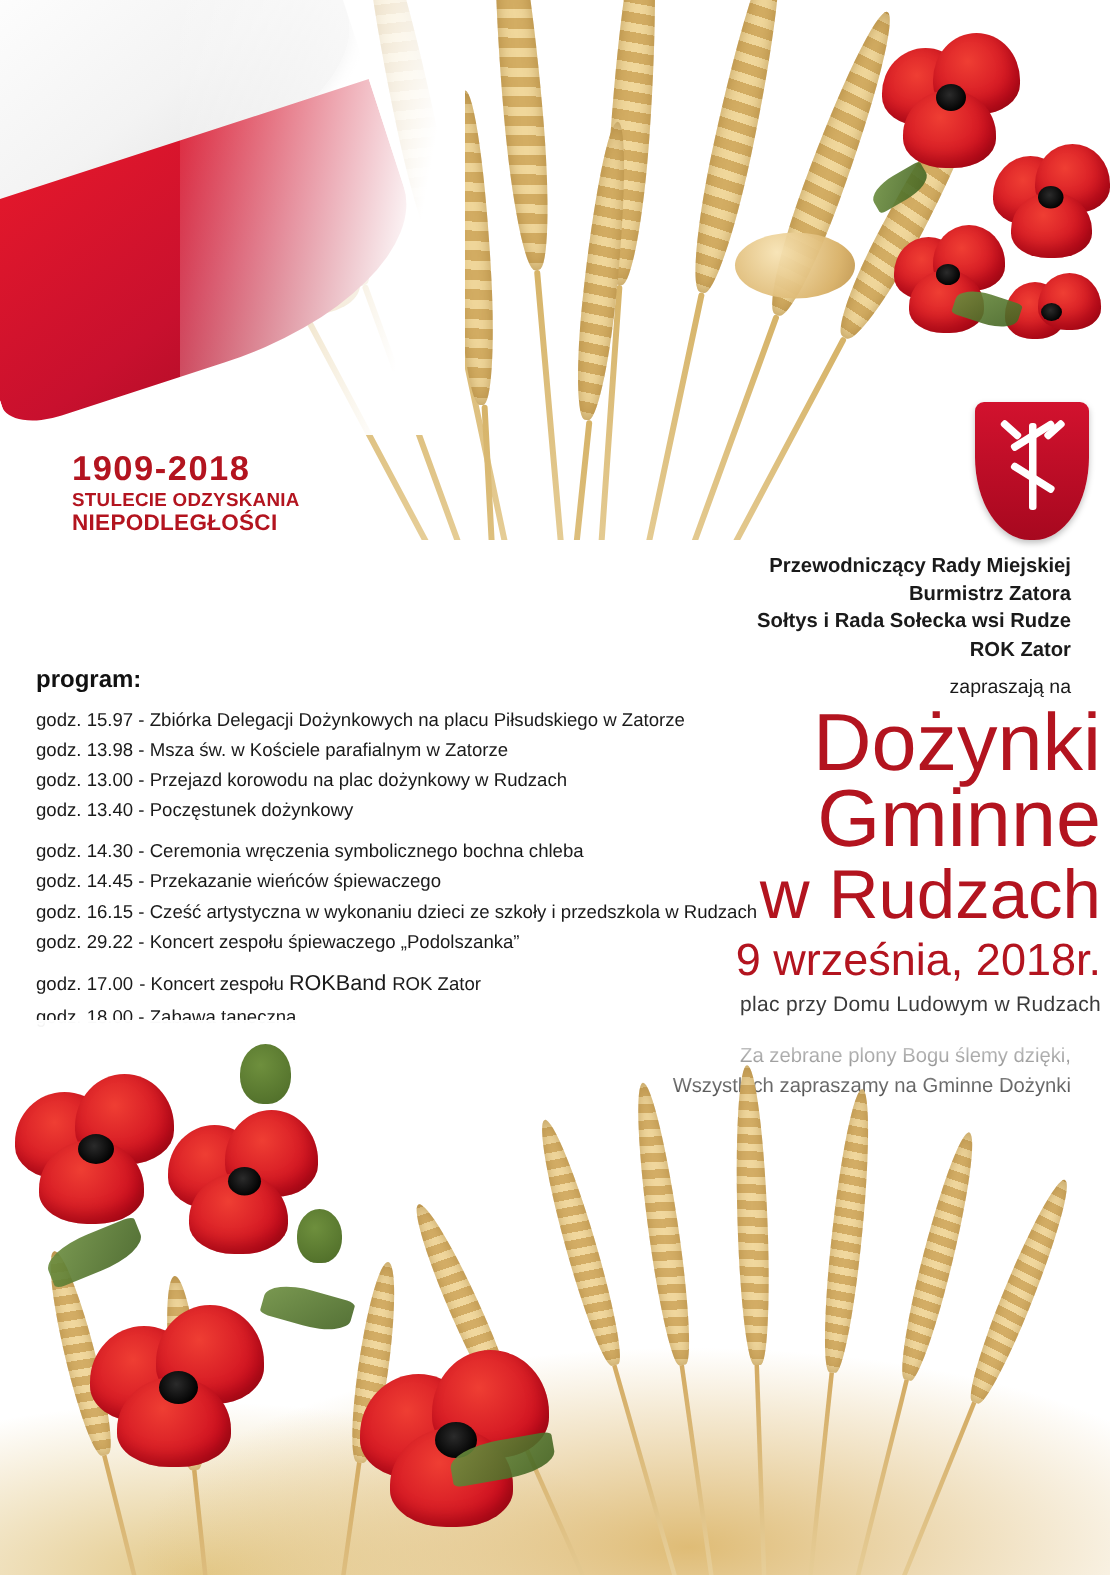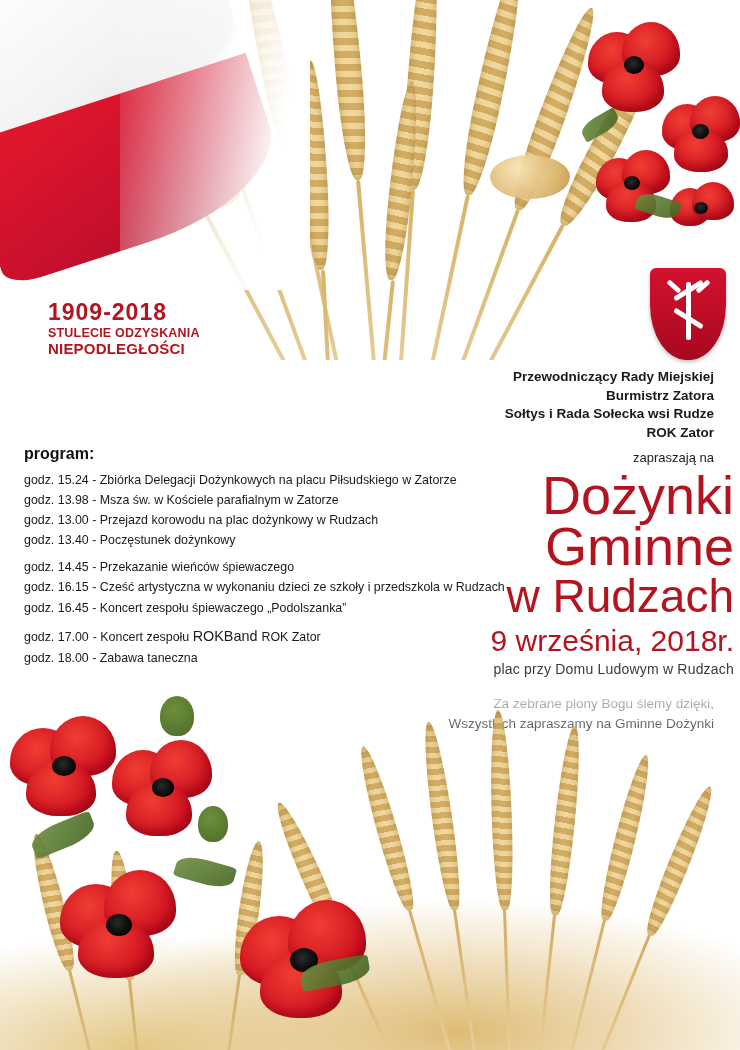--- a/index.html
+++ b/index.html
@@ -269,21 +269,21 @@
 
   <div class="closing">
     <div>Za zebrane plony Bogu ślemy dzięki,</div>
     <div>Wszystkich zapraszamy na Gminne Dożynki</div>
   </div>
 
   <div class="program">
     <h2>program:</h2>
 
     <div class="prog-item">
-      <span>godz. 15.24</span>
+      <span>godz. 15.97</span>
       <span> - </span>
       <span class="t">Zbiórka Delegacji Dożynkowych na placu Piłsudskiego w Zatorze</span>
     </div>
     <div class="prog-item">
       <span>godz. 13.98</span>
       <span> - </span>
       <span class="t">Msza św. w Kościele parafialnym w Zatorze</span>
     </div>
     <div class="prog-item">
       <span>godz. 13.00</span>
@@ -293,31 +293,36 @@
     <div class="prog-item">
       <span>godz. 13.40</span>
       <span> - </span>
       <span class="t">Poczęstunek dożynkowy</span>
     </div>
 
     <div class="gap"></div>
 
 
     <div class="prog-item">
+      <span>godz. 14.30</span>
+      <span> - </span>
+      <span class="t">Ceremonia wręczenia symbolicznego bochna chleba</span>
+    </div>
+    <div class="prog-item">
       <span>godz. 14.45</span>
       <span> - </span>
       <span class="t">Przekazanie wieńców śpiewaczego</span>
     </div>
     <div class="prog-item">
       <span>godz. 16.15</span>
       <span> - </span>
       <span class="t">Cześć artystyczna w wykonaniu dzieci ze szkoły i przedszkola w Rudzach</span>
     </div>
     <div class="prog-item">
-      <span>godz. 16.45</span>
+      <span>godz. 29.22</span>
       <span> - </span>
       <span class="t">Koncert zespołu śpiewaczego „Podolszanka”</span>
     </div>
 
     <div class="gap"></div>
 
     <div class="prog-item big">
       <span class="small">godz. 17.00</span>
       <span class="small"> - </span>
       <span class="small">Koncert zespołu </span>

